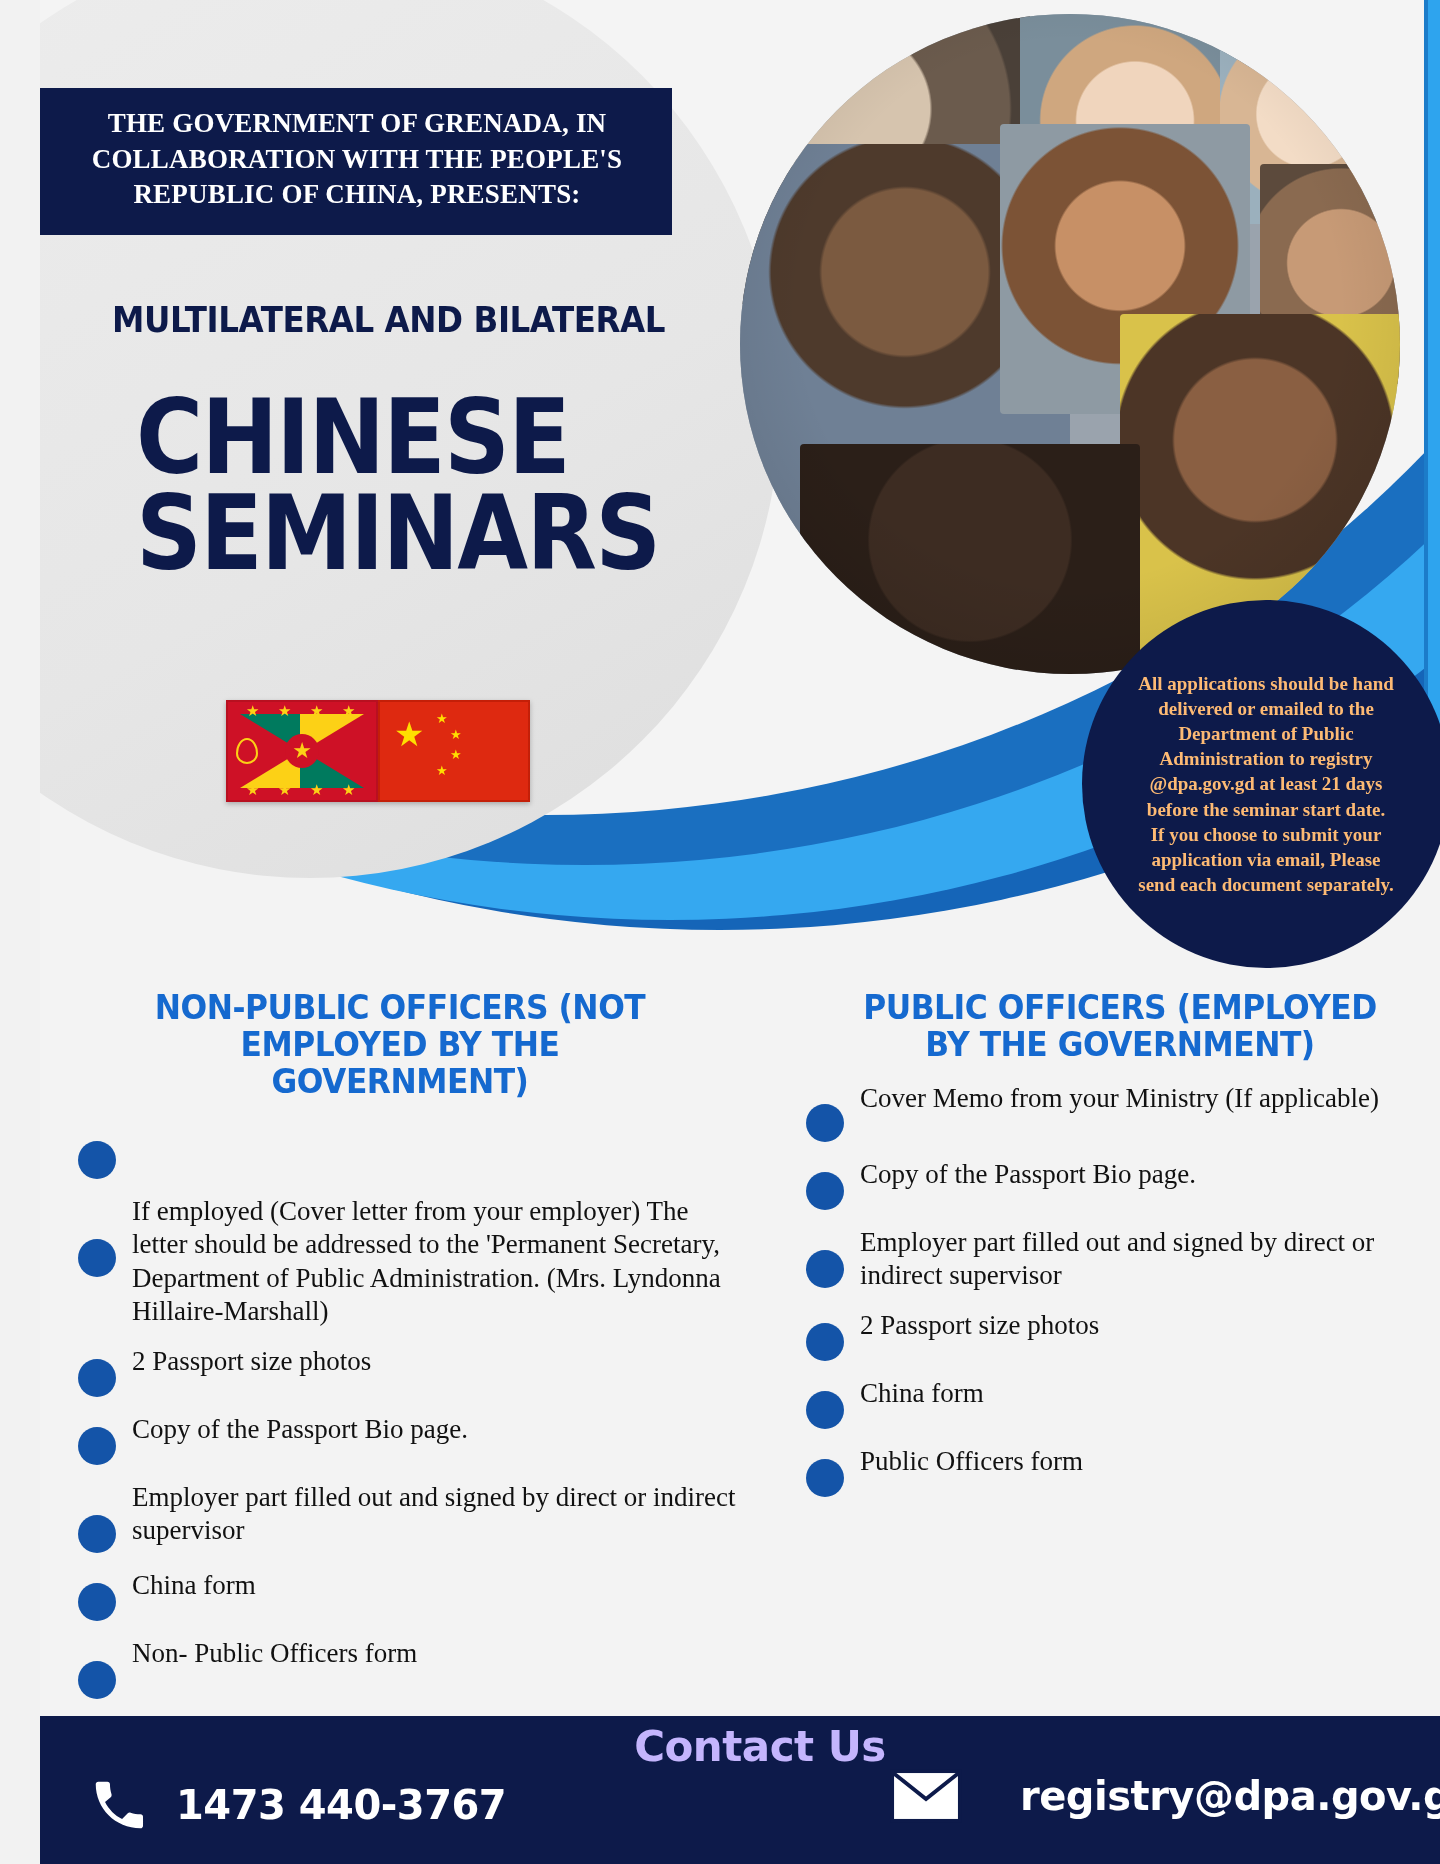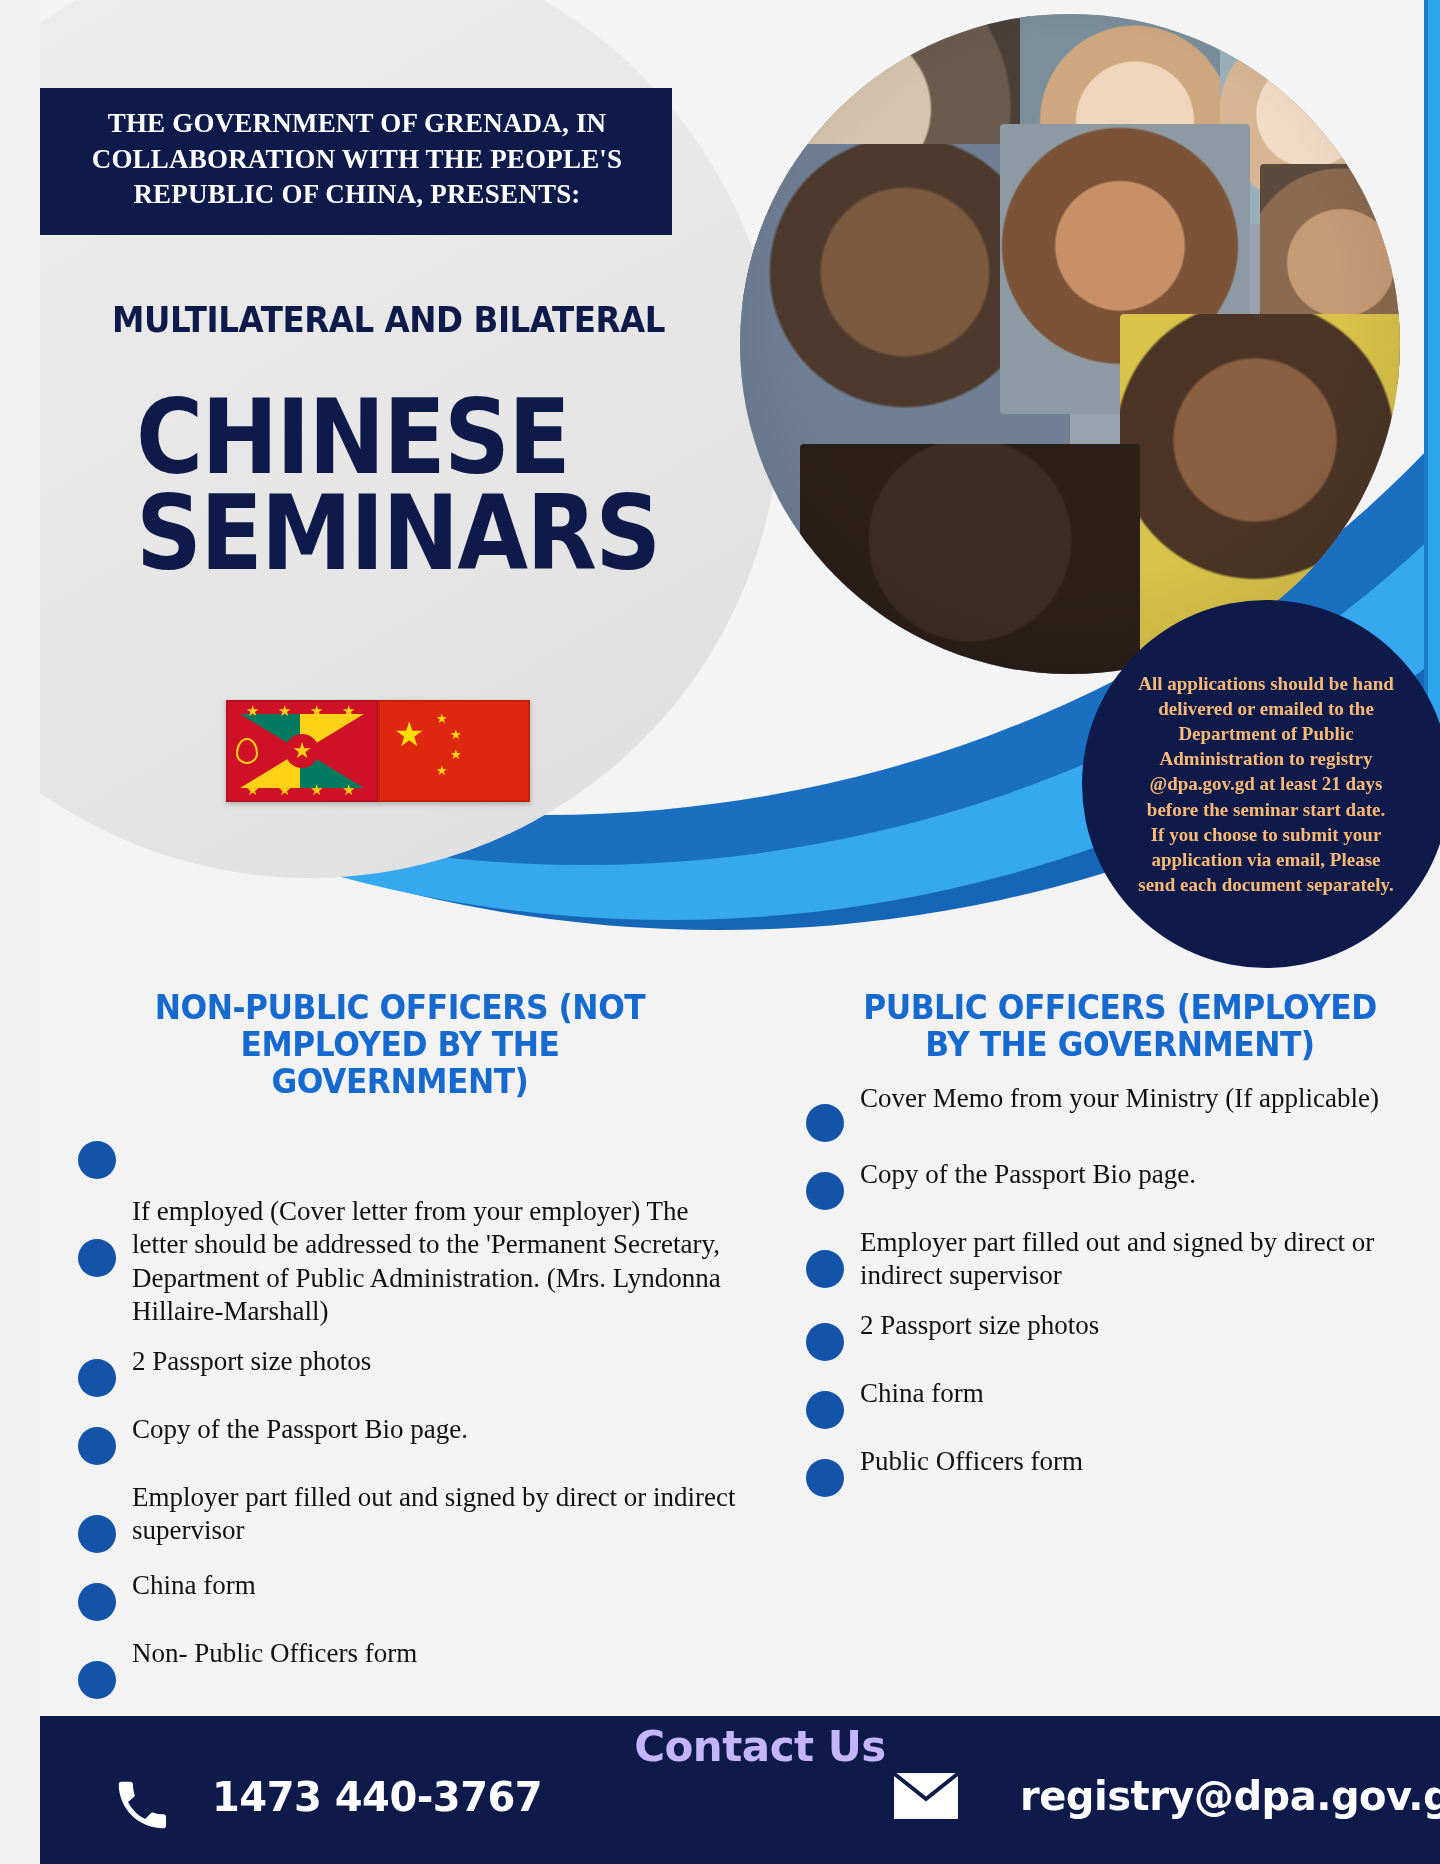--- a/index.html
+++ b/index.html
@@ -263,22 +263,22 @@
     left: 0; right: 0; top: 6px;
     text-align: center;
     color: #c4b5fd;
     font-family: "DejaVu Sans", sans-serif;
     font-weight: bold;
     font-size: 42px;
     letter-spacing: -0.5px;
   }
   .footer .phone-wrap {
     position: absolute;
-    left: 71px; top: 58px;
-    display: flex; align-items: flex-start; gap: 13px;
+    left: 48px; top: 58px;
+    display: flex; align-items: center;
   }
   .footer .email-wrap {
     position: absolute;
     left: 850px; top: 52px;
     display: flex; align-items: center; gap: 32px;
   }
   .footer .value {
     color: #ffffff;
     font-family: "DejaVu Sans", sans-serif;
     font-weight: bold;

